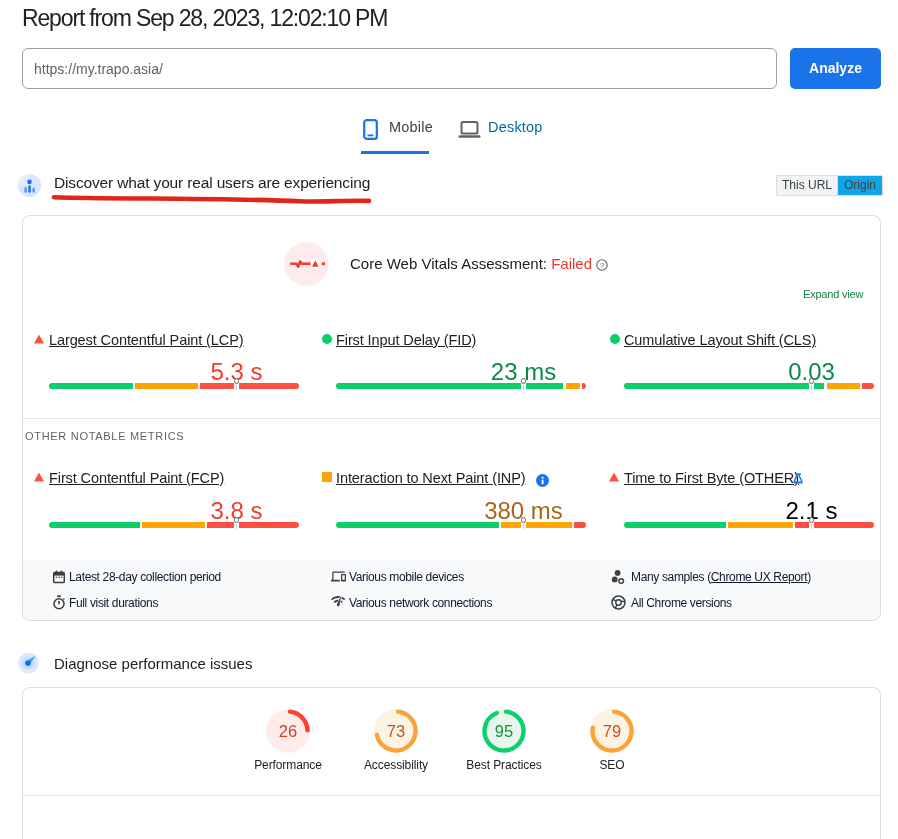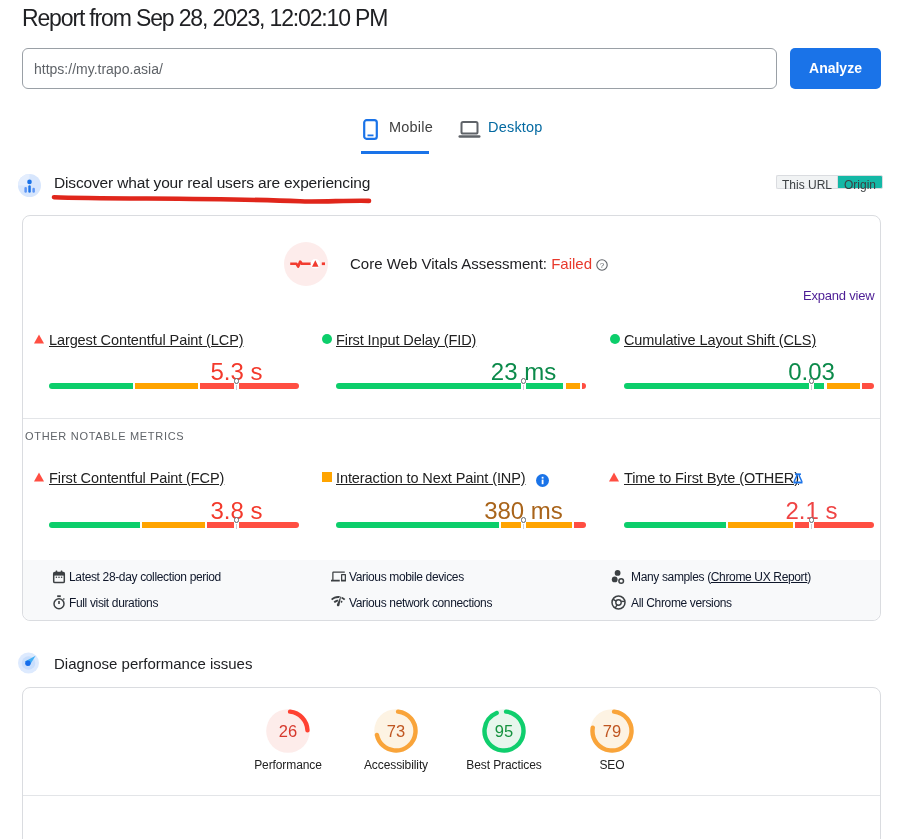--- a/index.html
+++ b/index.html
@@ -53,44 +53,44 @@
 <rect x="10.3" y="11.2" width="2.5" height="7.6" rx="1.2" fill="#1a73e8"></rect>
 <rect x="6.4" y="12.9" width="2.5" height="5.9" rx="1.2" fill="#5e97f6"></rect>
 <rect x="14.4" y="13.7" width="2.5" height="5.1" rx="1.2" fill="#5e97f6"></rect>
 </svg>
 </div>
 <div class="abs" style="left:54px;top:174px;font-size:15.5px;color:#202124;letter-spacing:-0.15px">Discover what your real users are experiencing</div>
 <svg class="abs" style="left:50px;top:193px" width="325" height="14" viewBox="0 0 325 14">
 <path d="M4 4.2 C55 6.2 170 4.8 250 8.3 C268 9.1 298 7.4 319 7.9" fill="none" stroke="#e0261b" stroke-width="4.6" stroke-linecap="round"></path>
 </svg>
 
-<div class="abs" style="left:776px;top:175px;height:14px;display:flex;font-size:12px;color:#3c4043;white-space:nowrap">
+<div class="abs" style="left:776px;top:175px;height:21px;display:flex;font-size:12px;color:#3c4043;white-space:nowrap">
 <div style="background:#f1f3f4;border:1px solid #dadce0;border-right:none;padding:0 5px;line-height:19px;border-radius:2px 0 0 2px">This URL</div>
-<div style="background:#14b8a6;border:1px solid #dadce0;padding:0 6px;line-height:19px;border-radius:0 2px 2px 0">Origin</div>
+<div style="background:#0ea5e9;border:1px solid #dadce0;padding:0 6px;line-height:19px;border-radius:0 2px 2px 0">Origin</div>
 </div>
 
 <div class="abs" style="left:22px;top:215px;width:859px;height:406px;border:1px solid #dadce0;border-radius:8px"></div>
 
 <div class="abs" style="left:284px;top:242px">
 <svg width="44" height="44" viewBox="0 0 44 44">
 <circle cx="22" cy="22" r="22" fill="#fdeceb"></circle>
 <path d="M6.2 21.8 L12.5 21.8 L14.2 24.6 L16.2 19.6 L17.8 21.8 L27 21.8" fill="none" stroke="#f23b2f" stroke-width="2.6" stroke-linejoin="round"></path>
 <circle cx="31.3" cy="21.8" r="4.8" fill="#fff"></circle>
 <path d="M31.3 18.3 L34.6 24.7 L28 24.7 Z" fill="#f23b2f"></path>
 <rect x="37.8" y="20.4" width="3.2" height="2.7" fill="#f23b2f"></rect>
 </svg>
 </div>
 <div class="abs" style="left:350px;top:255px;font-size:15px;color:#212124;letter-spacing:0px">Core Web Vitals Assessment: <span style="color:#e8392c">Failed</span></div>
 <div class="abs" style="left:596px;top:257px">
 <svg width="12" height="12" viewBox="0 0 12 12">
       <circle cx="6" cy="6" r="5.2" fill="none" stroke="#5f6368" stroke-width="1.1"></circle>
       <text x="6" y="9" font-size="8" fill="#5f6368" text-anchor="middle" font-family="Liberation Sans">?</text>
     </svg>
 </div>
-<div class="abs" style="left:803px;top:288px;font-size:13px;color:#4c1d95;letter-spacing:-0.2px">Expand view</div>
+<div class="abs" style="left:803px;top:288px;font-size:11px;color:#15803d;letter-spacing:-0.2px">Expand view</div>
 
 <svg class="micon" style="left:34px;top:334px" width="11" height="10" viewBox="0 0 11 10">
     <path d="M5.5 0 L11 10 L0 10 Z" fill="#ff4e42"></path>
   </svg>
 <div class="mlink" style="left:49px;top:332px">Largest Contentful Paint (LCP)</div>
 <div class="mval" style="left:236.5px;top:358px;color:#f33a2c;transform:translateX(-50%)">5.3 s</div>
 <div class="bar" style="left:49px;top:383px;width:250px">
  <div class="seg g" style="left:0;width:84px;border-radius:3px 0 0 3px"></div>
  <div class="seg o" style="left:86px;width:63px"></div>
  <div class="seg r" style="left:151px;width:99px;border-radius:0 3px 3px 0"></div>
@@ -169,21 +169,21 @@
     <path d="M5.5 0 L11 10 L0 10 Z" fill="#ff4e42"></path>
   </svg>
 <div class="mlink" style="left:624px;top:470px">Time to First Byte (OTHER)</div>
 <div class="abs" style="left:792px;top:471px">
 <svg width="12" height="12" viewBox="0 0 12 12">
       <line x1="3.1" y1="1.2" x2="8.9" y2="1.2" stroke="#1a73e8" stroke-width="1.7"></line>
       <path d="M4.7 1.8 L4.7 3.1 L2 8.8 M7.3 1.8 L7.3 3.1 L10 8.8" fill="none" stroke="#1a73e8" stroke-width="1.5"></path>
       <line x1="1.5" y1="9.5" x2="10.5" y2="9.5" stroke="#1a73e8" stroke-width="2"></line>
     </svg>
 </div>
-<div class="mval" style="left:811.5px;top:497px;color:#ef4444;transform:translateX(-50%)">2.1 s</div>
+<div class="mval" style="left:811.5px;top:497px;color:#000000;transform:translateX(-50%)">2.1 s</div>
 <div class="bar" style="left:624px;top:522px;width:250px">
  <div class="seg g" style="left:0;width:102px;border-radius:3px 0 0 3px"></div>
  <div class="seg o" style="left:104px;width:65px"></div>
  <div class="seg r" style="left:171px;width:79px;border-radius:0 3px 3px 0"></div>
 </div>
 <div class="notch" style="left:809.2px;top:520.5px;height:9.5px"></div>
 <div class="mline" style="left:810.8px;top:523.5px;height:5.5px"></div>
 <div class="mcirc" style="left:808.6px;top:517.3px"></div>
 
 <div class="abs" style="left:23px;top:560px;width:857px;height:60px;background:#f8f9fa;border-radius:0 0 8px 8px"></div>

